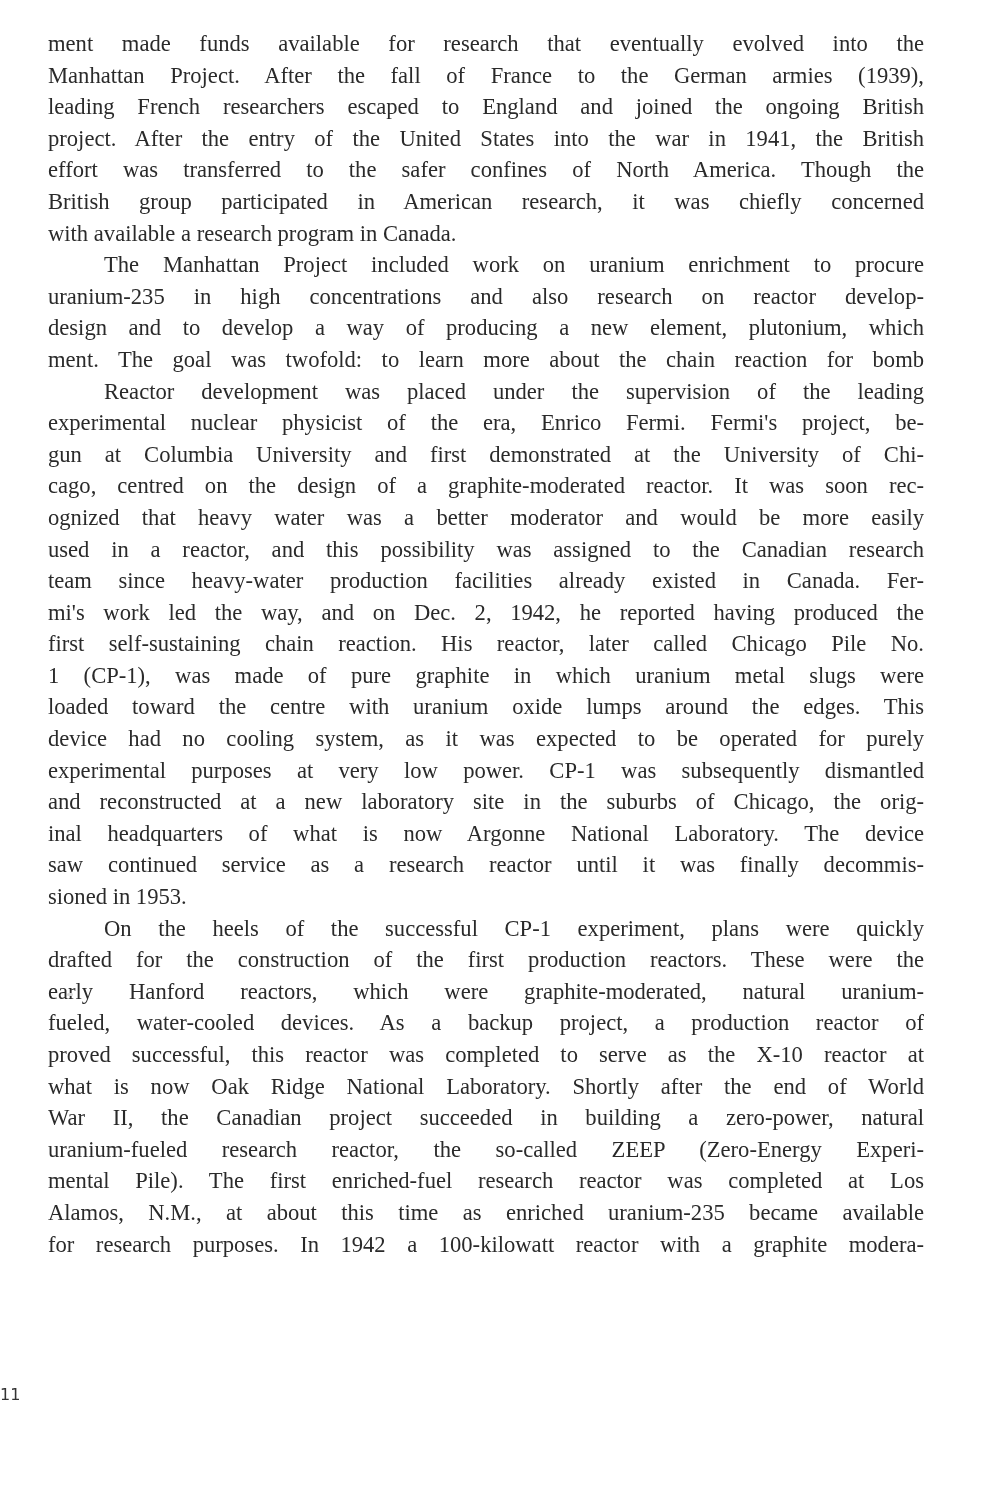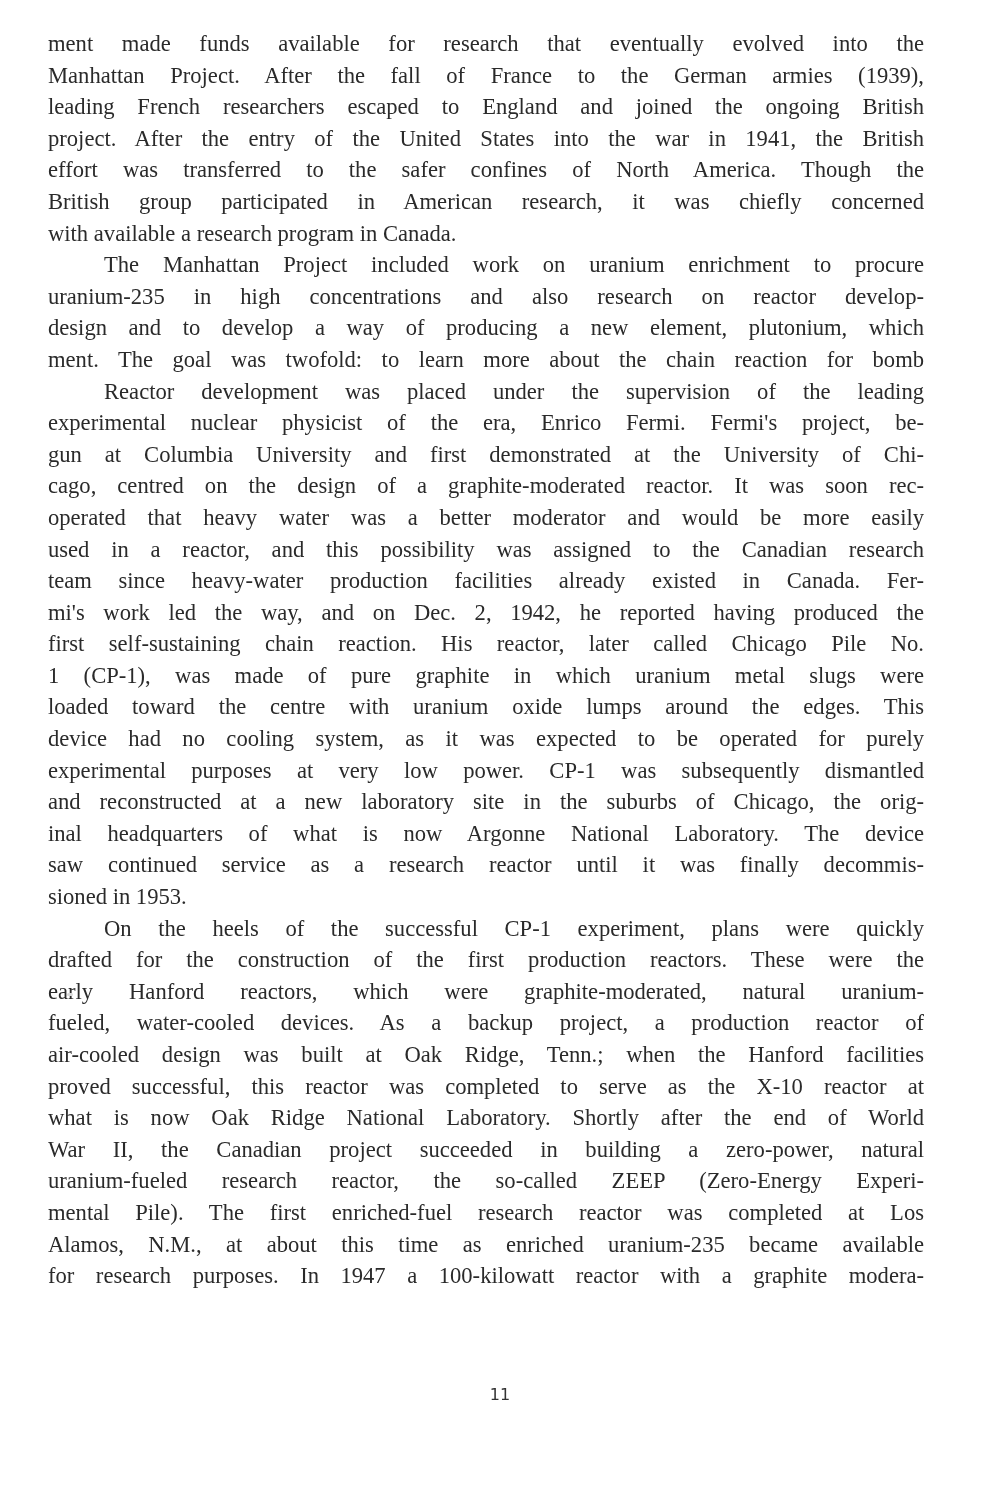--- a/index.html
+++ b/index.html
@@ -34,21 +34,20 @@
       text-align-last: left;
     }
     .line.indent {
       text-indent: 56px;
     }
     .page-number {
       position: absolute;
       left: 0;
       width: 1000px;
       top: 1385px;
-      text-align: center;
       font-family: "DejaVu Sans", "Liberation Sans", sans-serif;
       font-size: 16px;
       color: #333333;
     }
     .scan-speck {
       position: absolute;
       left: 67px;
       top: 993px;
       width: 6px;
       height: 3px;
@@ -76,47 +75,46 @@
     <div class="line">uranium-235 in high concentrations and also research on reactor develop-</div>
     <div class="line">design and to develop a way of producing a new element, plutonium, which</div>
     <div class="line">ment. The goal was twofold: to learn more about the chain reaction for bomb</div>
   </div>
 
   <div>
     <div class="line indent">Reactor development was placed under the supervision of the leading</div>
     <div class="line">experimental nuclear physicist of the era, Enrico Fermi. Fermi's project, be-</div>
     <div class="line">gun at Columbia University and first demonstrated at the University of Chi-</div>
     <div class="line">cago, centred on the design of a graphite-moderated reactor. It was soon rec-</div>
-    <div class="line">operated that heavy water was a better moderator and would be more easily</div>
+    <div class="line">ognized that heavy water was a better moderator and would be more easily</div>
     <div class="line">used in a reactor, and this possibility was assigned to the Canadian research</div>
     <div class="line">team since heavy-water production facilities already existed in Canada. Fer-</div>
     <div class="line">mi's work led the way, and on Dec. 2, 1942, he reported having produced the</div>
     <div class="line">first self-sustaining chain reaction. His reactor, later called Chicago Pile No.</div>
     <div class="line">1 (CP-1), was made of pure graphite in which uranium metal slugs were</div>
     <div class="line">loaded toward the centre with uranium oxide lumps around the edges. This</div>
     <div class="line">device had no cooling system, as it was expected to be operated for purely</div>
     <div class="line">experimental purposes at very low power. CP-1 was subsequently dismantled</div>
     <div class="line">and reconstructed at a new laboratory site in the suburbs of Chicago, the orig-</div>
     <div class="line">inal headquarters of what is now Argonne National Laboratory. The device</div>
     <div class="line">saw continued service as a research reactor until it was finally decommis-</div>
     <div class="line last">sioned in 1953.</div>
   </div>
 
   <div>
     <div class="line indent">On the heels of the successful CP-1 experiment, plans were quickly</div>
     <div class="line">drafted for the construction of the first production reactors. These were the</div>
     <div class="line">early Hanford reactors, which were graphite-moderated, natural uranium-</div>
     <div class="line">fueled, water-cooled devices. As a backup project, a production reactor of</div>
-    <div class="line">air-cooled design was built at Oak Ridge, Tenn.; when the Hanford facilities</div>
     <div class="line">proved successful, this reactor was completed to serve as the X-10 reactor at</div>
     <div class="line">what is now Oak Ridge National Laboratory. Shortly after the end of World</div>
     <div class="line">War II, the Canadian project succeeded in building a zero-power, natural</div>
     <div class="line">uranium-fueled research reactor, the so-called ZEEP (Zero-Energy Experi-</div>
     <div class="line">mental Pile). The first enriched-fuel research reactor was completed at Los</div>
     <div class="line">Alamos, N.M., at about this time as enriched uranium-235 became available</div>
-    <div class="line">for research purposes. In 1947 a 100-kilowatt reactor with a graphite modera-</div>
+    <div class="line">for research purposes. In 1942 a 100-kilowatt reactor with a graphite modera-</div>
   </div>
 
 </div>
 
 <div class="scan-speck"></div>
 
 <div class="page-number">11</div>
 
 </body></html>

